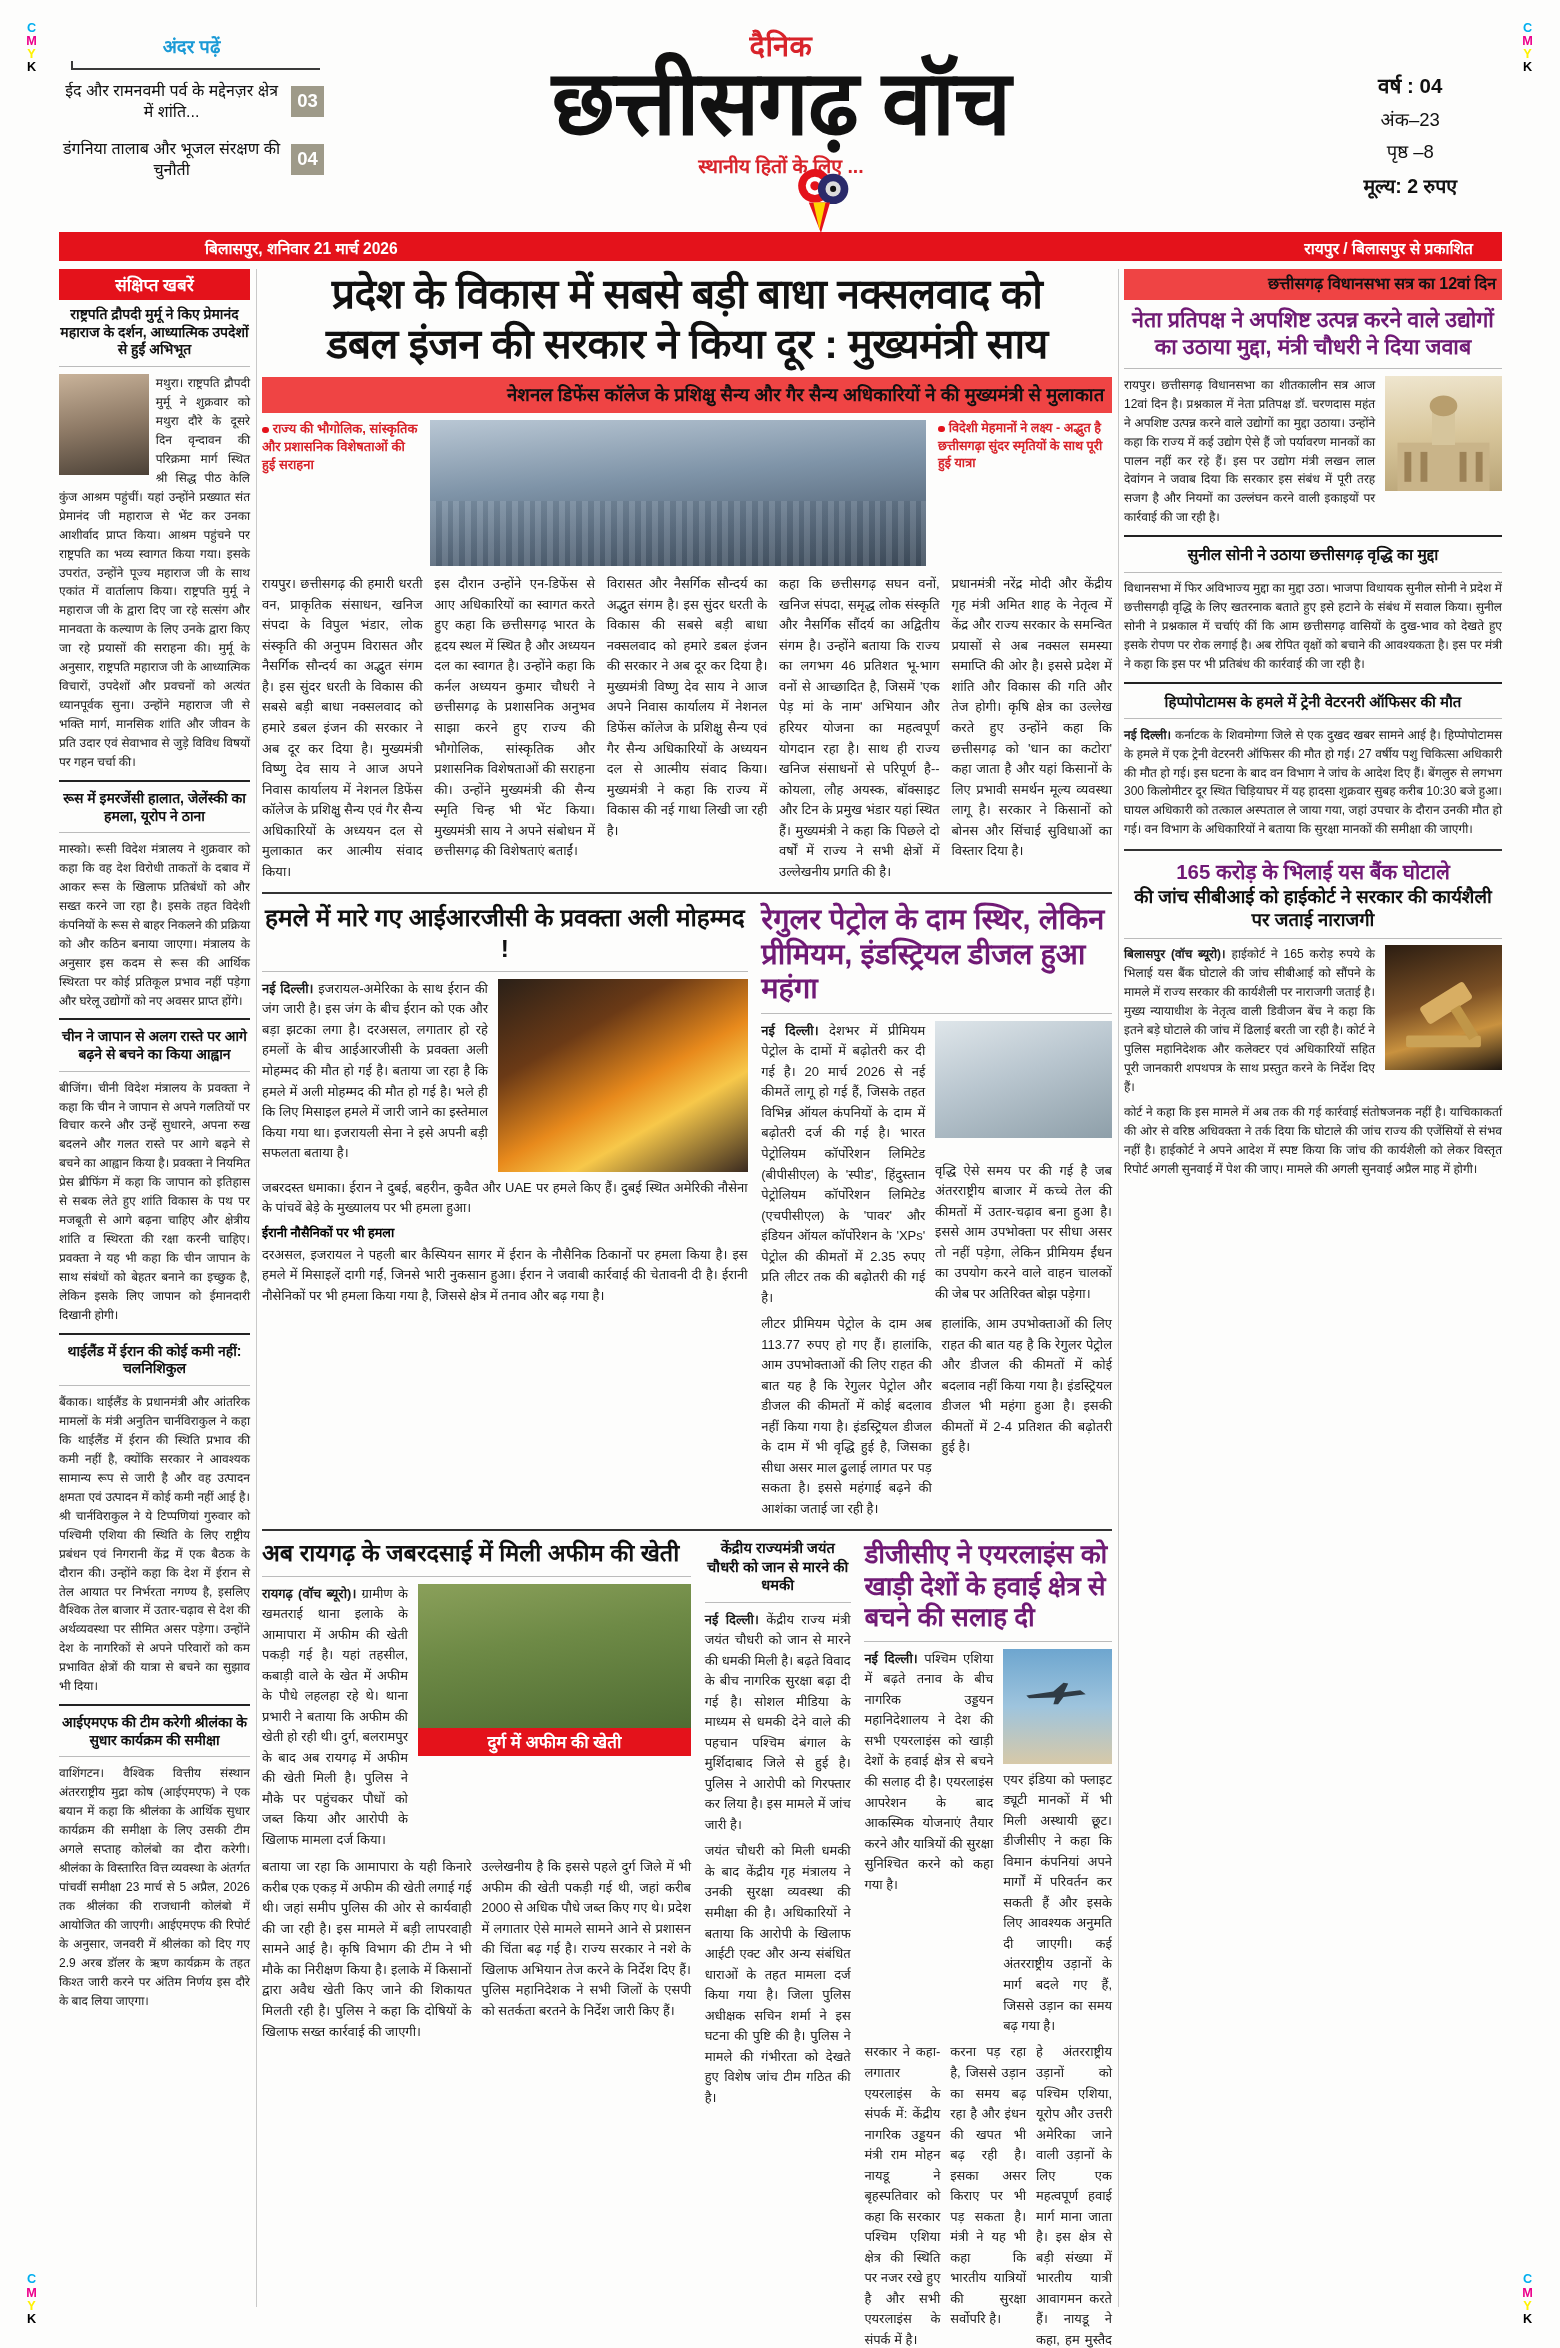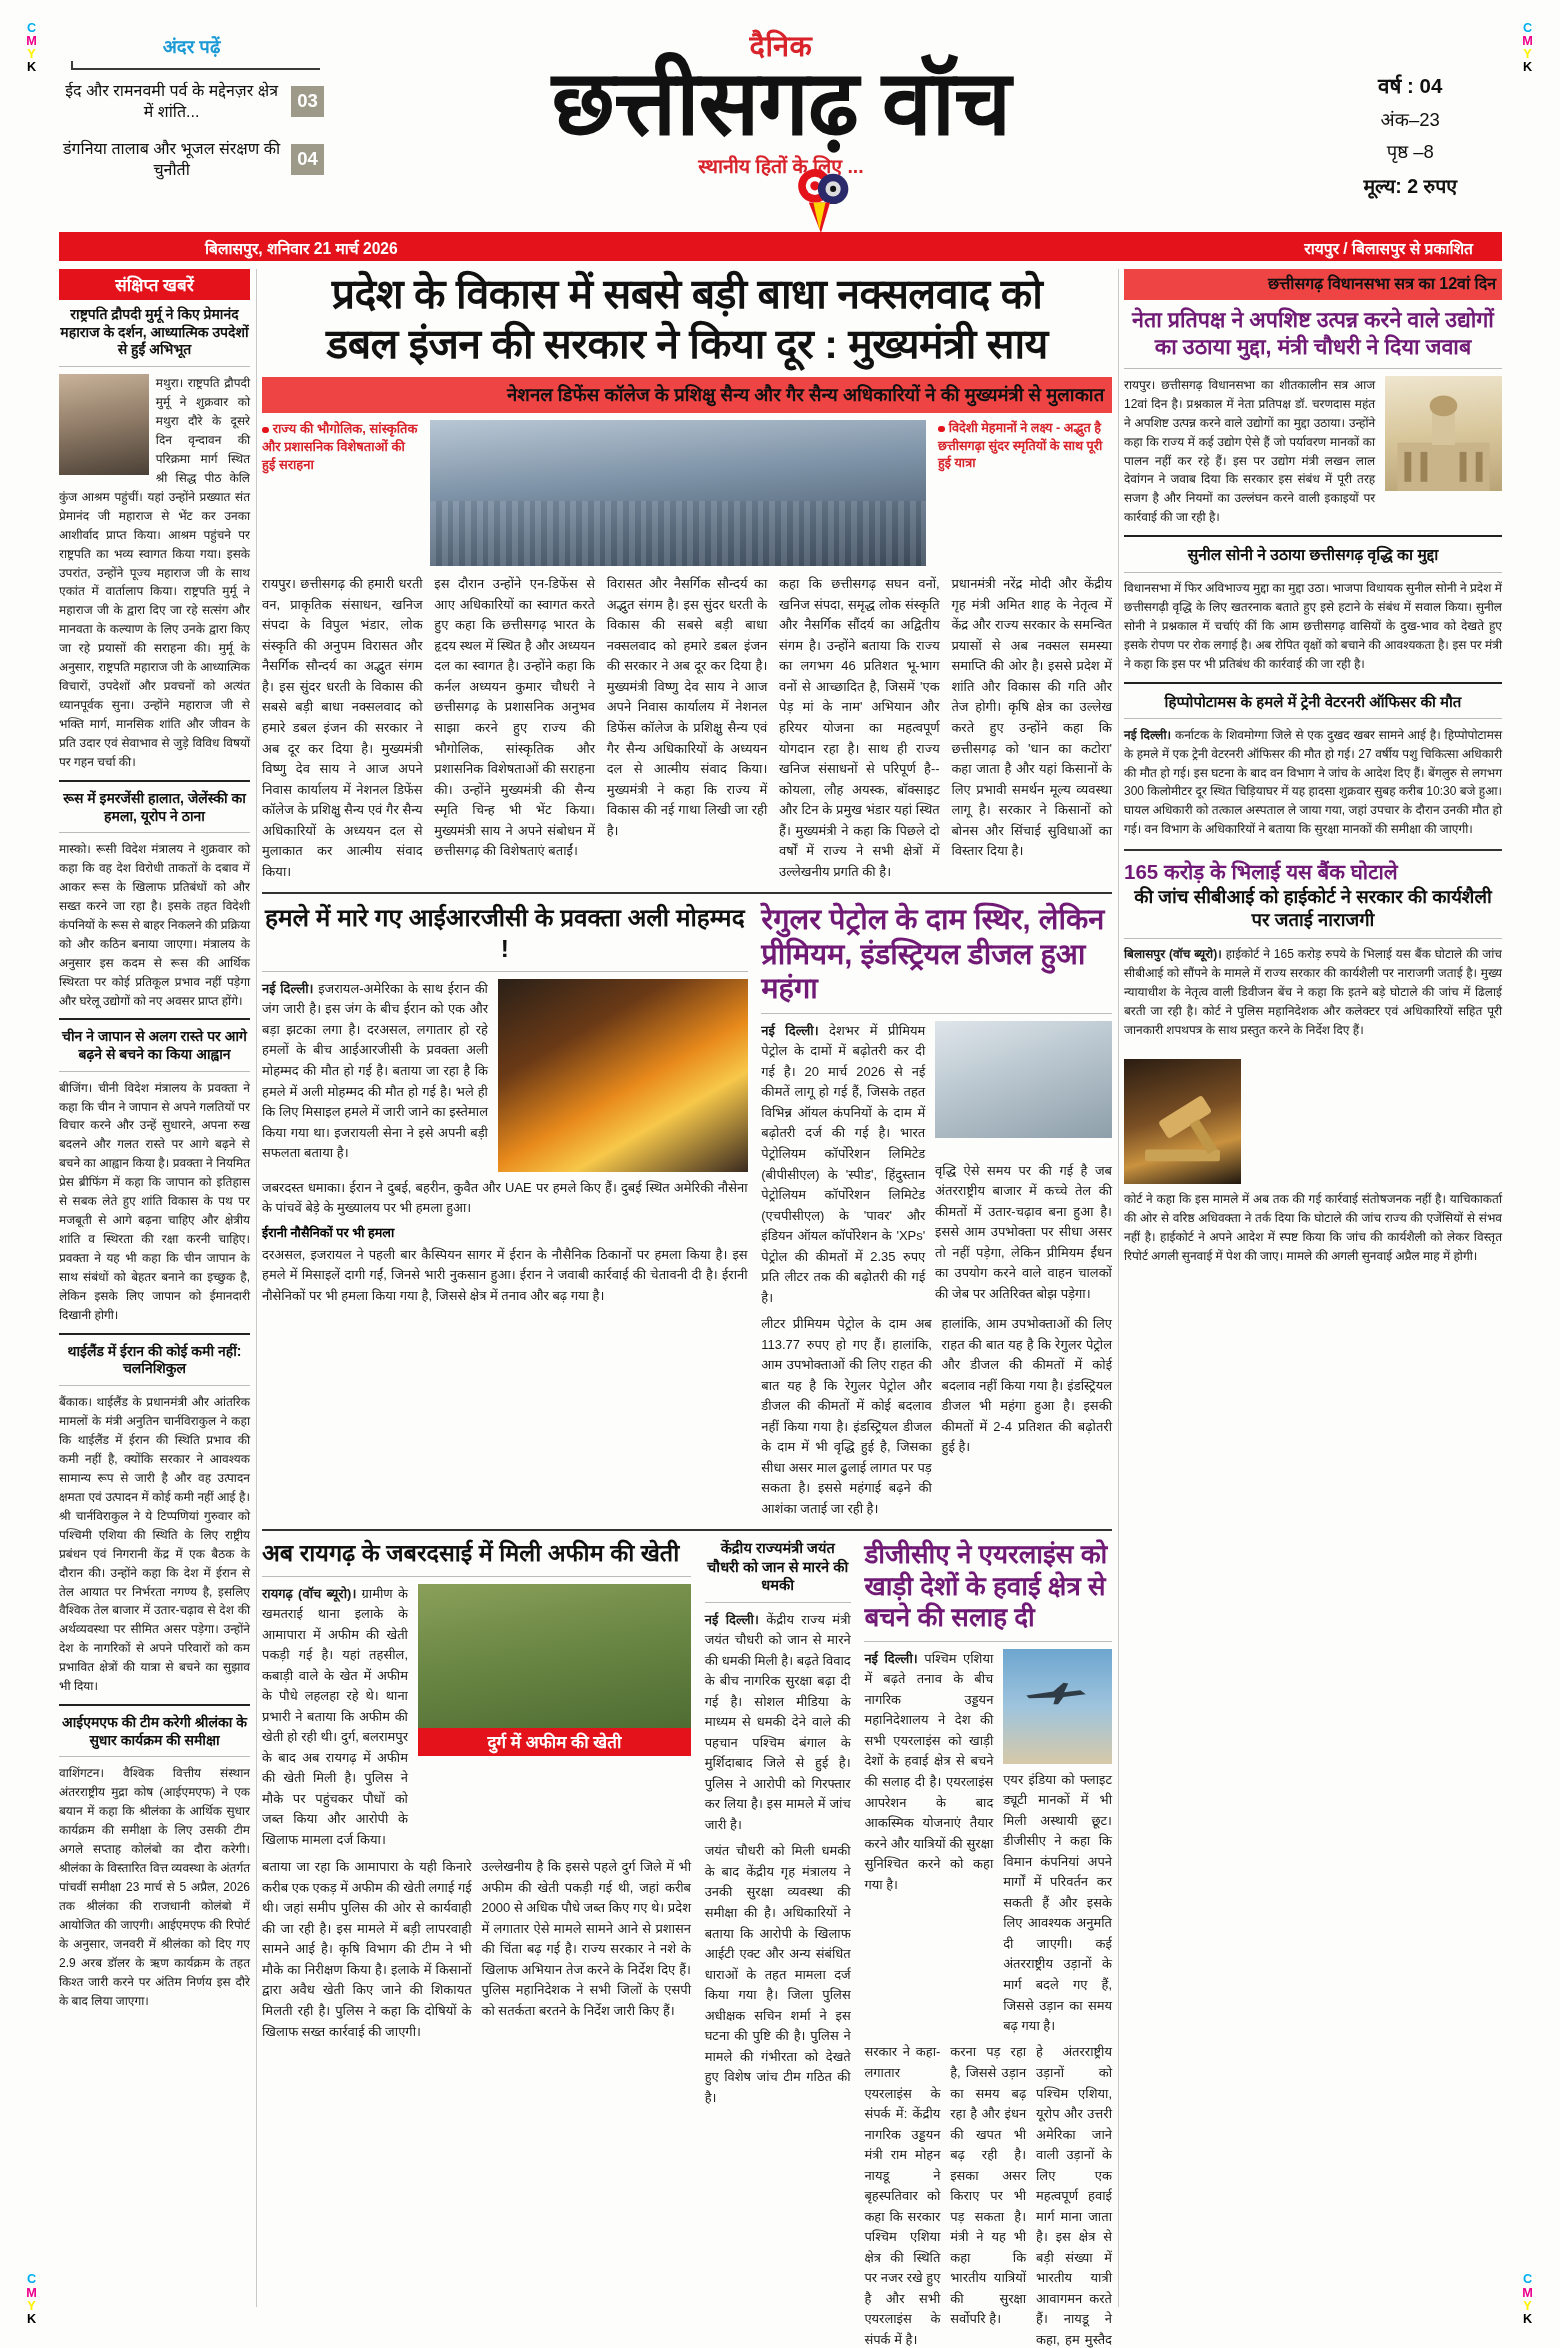--- a/index.html
+++ b/index.html
@@ -441,24 +441,24 @@
       <div class="hr-dark"></div>
       <h3 class="small-head" style="font-size:15px;text-align:center;color:#111;">हिप्पोपोटामस के हमले में ट्रेनी वेटरनरी ऑफिसर की मौत</h3>
       <div class="hr-thin"></div>
       <div class="bodytext" style="font-size:12px;">
         <span class="byline">नई दिल्ली।</span>
         <span>कर्नाटक के शिवमोग्गा जिले से एक दुखद खबर सामने आई है। हिप्पोपोटामस के हमले में एक ट्रेनी वेटरनरी ऑफिसर की मौत हो गई। 27 वर्षीय पशु चिकित्सा अधिकारी की मौत हो गई। इस घटना के बाद वन विभाग ने जांच के आदेश दिए हैं। बेंगलुरु से लगभग 300 किलोमीटर दूर स्थित चिड़ियाघर में यह हादसा शुक्रवार सुबह करीब 10:30 बजे हुआ। घायल अधिकारी को तत्काल अस्पताल ले जाया गया, जहां उपचार के दौरान उनकी मौत हो गई। वन विभाग के अधिकारियों ने बताया कि सुरक्षा मानकों की समीक्षा की जाएगी।</span>
       </div>
 
       <div class="divider-h"></div>
 
-      <h2 class="sub red" style="font-size:20.5px;text-align:left;line-height:1.25;">165 करोड़ के भिलाई यस बैंक घोटाले</h2>
+      <h2 class="sub red" style="font-size:20.5px;text-align:center;line-height:1.25;">165 करोड़ के भिलाई यस बैंक घोटाले</h2>
       <h2 class="sub" style="font-size:18.5px;text-align:center;line-height:1.25;color:#111;">की जांच सीबीआई को हाईकोर्ट ने सरकार की कार्यशैली पर जताई नाराजगी</h2>
       <div class="hr-thin"></div>
-      <div style="display:flex;gap:19px;flex-direction:column;">
+      <div style="display:flex;gap:10px;">
         <div class="bodytext" style="flex:1;font-size:12px;">
           <span class="byline">बिलासपुर (वॉच ब्यूरो)।</span>
           <span>हाईकोर्ट ने 165 करोड़ रुपये के भिलाई यस बैंक घोटाले की जांच सीबीआई को सौंपने के मामले में राज्य सरकार की कार्यशैली पर नाराजगी जताई है। मुख्य न्यायाधीश के नेतृत्व वाली डिवीजन बेंच ने कहा कि इतने बड़े घोटाले की जांच में ढिलाई बरती जा रही है। कोर्ट ने पुलिस महानिदेशक और कलेक्टर एवं अधिकारियों सहित पूरी जानकारी शपथपत्र के साथ प्रस्तुत करने के निर्देश दिए हैं।</span>
         </div>
         <div style="width:117px;">
           <div class="photo ph-gavel" style="width:100%;height:125px;">
             <svg viewBox="0 0 100 100" style="position:absolute;inset:0;width:100%;height:100%;">
               <rect x="18" y="74" width="64" height="10" rx="2" fill="#caa256"></rect>
               <g transform="rotate(-32 55 45)">
                 <rect x="30" y="36" width="44" height="17" rx="3" fill="#d8ae63"></rect>

